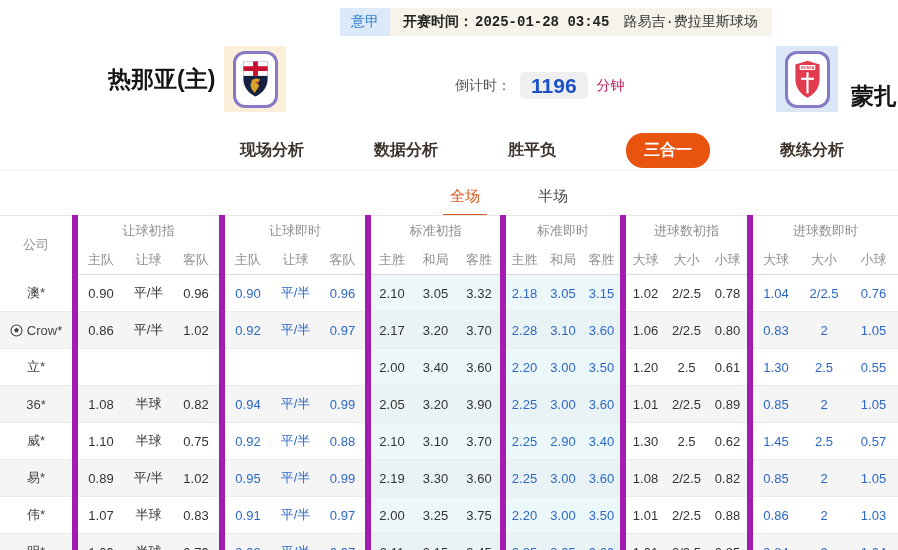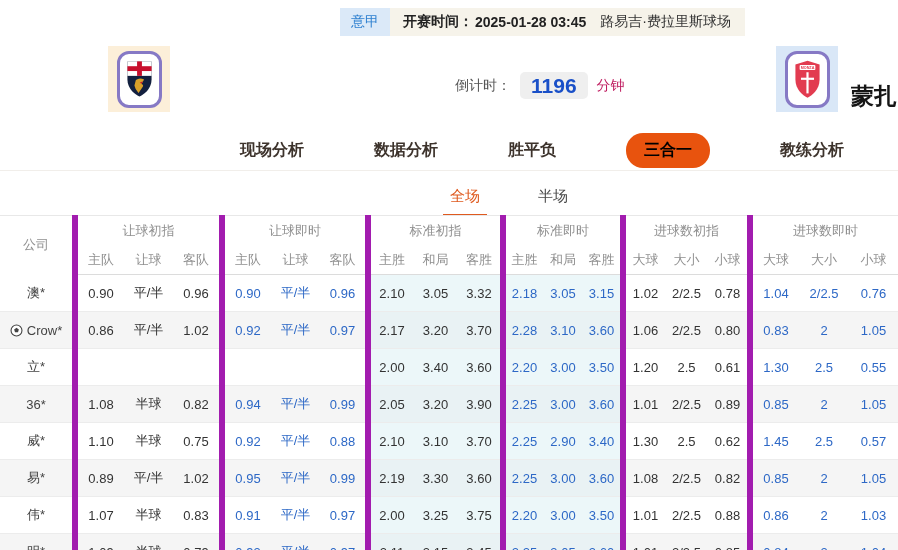--- a/index.html
+++ b/index.html
@@ -2,21 +2,21 @@
 <html style="--accent-orange: #e8530e; --subtab-active: #df5a1f; --live-blue: #2d68c6; --init-text: #333333; --header-text: #8f8f8f; --countdown-blue: #1a50c8; --badge-blue-bg: #dbe9f8; --badge-blue-text: #2f80d0; --infobar-bg: #f6f3ea; --tint-bg: #ecf7f9; --row-alt-bg: #f5f5f5;"><head>
 <meta charset="utf-8">
 <style>
   html,body{margin:0;padding:0;}
   body{
     width:898px;height:550px;position:relative;overflow:hidden;background:#fff;
     font-family:"Liberation Sans","DejaVu Sans",sans-serif;
     -webkit-font-smoothing:antialiased;
   }
   
-  .info-bar{position:absolute;left:340px;top:8px;height:28px;display:flex;align-items:stretch;font-size:14px;}
+  .info-bar{position:absolute;left:340px;top:8px;height:28px;display:flex;align-items:stretch;font-size:14px;font-family:Liberation Mono, monospace;}
   .league-badge{background:var(--badge-blue-bg,#dbe9f8);color:var(--badge-blue-text,#2f80d0);
     display:flex;align-items:center;padding:0 11px;cursor:pointer;}
   .kickoff{background:var(--infobar-bg,#f6f3ea);display:flex;align-items:center;padding:0 14px 0 13px;}
   .kickoff-label,.kickoff-time{font-weight:bold;color:#222;}
   .kickoff-time{margin-left:2px;}
   .venue{color:#333;margin-left:14px;}
   
   .team{position:absolute;top:46px;display:flex;align-items:center;height:66px;}
   .team.home{left:108px;gap:9px;}
   .team.away{left:776px;gap:13px;align-items:flex-end;}
@@ -27,21 +27,21 @@
   .logo-inner{width:45px;height:57px;background:#fff;border:3px solid #8679c5;border-radius:12px;
     box-sizing:border-box;display:flex;align-items:center;justify-content:center;}
   .countdown{position:absolute;left:455px;top:72px;display:flex;align-items:center;gap:9px;font-size:14px;color:#555;}
   .cd-value{background:#efefef;color:var(--countdown-blue,#1a50c8);font-size:21px;font-weight:bold;
     padding:3px 11px;border-radius:5px;line-height:1;}
   .cd-unit{color:#be185d;}
   
   .nav-sep{position:absolute;left:0;top:170px;width:898px;border-top:1px solid #f1eeea;}
   .nav-tabs{position:absolute;left:200px;top:133px;display:flex;align-items:center;gap:30px;}
   .nav-tab{font-size:16px;font-weight:bold;color:#3d332c;padding:7px 0;cursor:pointer;white-space:nowrap;margin-left:40px;}
-  .nav-tab.active{background:var(--accent-orange,#e8530e);color:#000000;padding:7px 18px;border-radius:17px;}
+  .nav-tab.active{background:var(--accent-orange,#e8530e);color:#ffffff;padding:7px 18px;border-radius:17px;}
   
   .sub-tabs{position:absolute;left:443px;top:187px;display:flex;gap:44px;}
   .sub-tab{font-size:15px;font-weight:normal;color:#4a4a4a;padding:0 7px 8px;cursor:pointer;border-bottom:3px solid transparent;}
   .sub-tab.active{color:var(--subtab-active,#df5a1f);border-bottom-color:var(--subtab-active,#df5a1f);}
   
   table.odds{position:absolute;left:0;top:215px;width:898px;border-collapse:collapse;table-layout:fixed;
     font-size:13px;border-top:1px solid #e8e8e8;}
   thead th{font-weight:normal;color:var(--header-text,#8f8f8f);height:27px;background:#fff;text-align:center;}
   thead tr.cols th{border-bottom:1px solid #dcdcdc;}
   tbody td{height:34px;text-align:center;color:var(--init-text,#333);border-bottom:1px solid #ececec;
@@ -60,20 +60,21 @@
 <div class="info-bar">
   <span class="league-badge">意甲</span>
   <span class="kickoff">
     <span class="kickoff-label">开赛时间：</span>
     <span class="kickoff-time">2025-01-28 03:45</span>
     <span class="venue">路易吉·费拉里斯球场</span>
   </span>
 </div>
 
 <div class="team home">
+  <span class="team-name">热那亚(主)</span>
   <span class="logo-wrap">
     <span class="logo-inner">
       <svg width="29" height="39" viewBox="0 0 24 32">
         <path d="M2 1 h20 v15 c0 8 -7 13 -10 14 c-3 -1 -10 -6 -10 -14 z" fill="#13203f"></path>
         <path d="M2 1 h20 v12 h-20 z" fill="#ffffff"></path>
         <rect x="10" y="1" width="4" height="12" fill="#c8102e"></rect>
         <rect x="2" y="5" width="20" height="4" fill="#c8102e"></rect>
         <path d="M9 16.5 q3.2 -2.6 6.8 -0.4 l-2.1 3.6 q2 0.6 0.9 2.6 l-3.4 4.8 q-3 -3.2 -3.4 -6.2 z" fill="#d9a02a"></path>
         <path d="M12.2 18.6 l2.6 -1.1 l-1 2.1 z" fill="#c8102e"></path>
       </svg>

